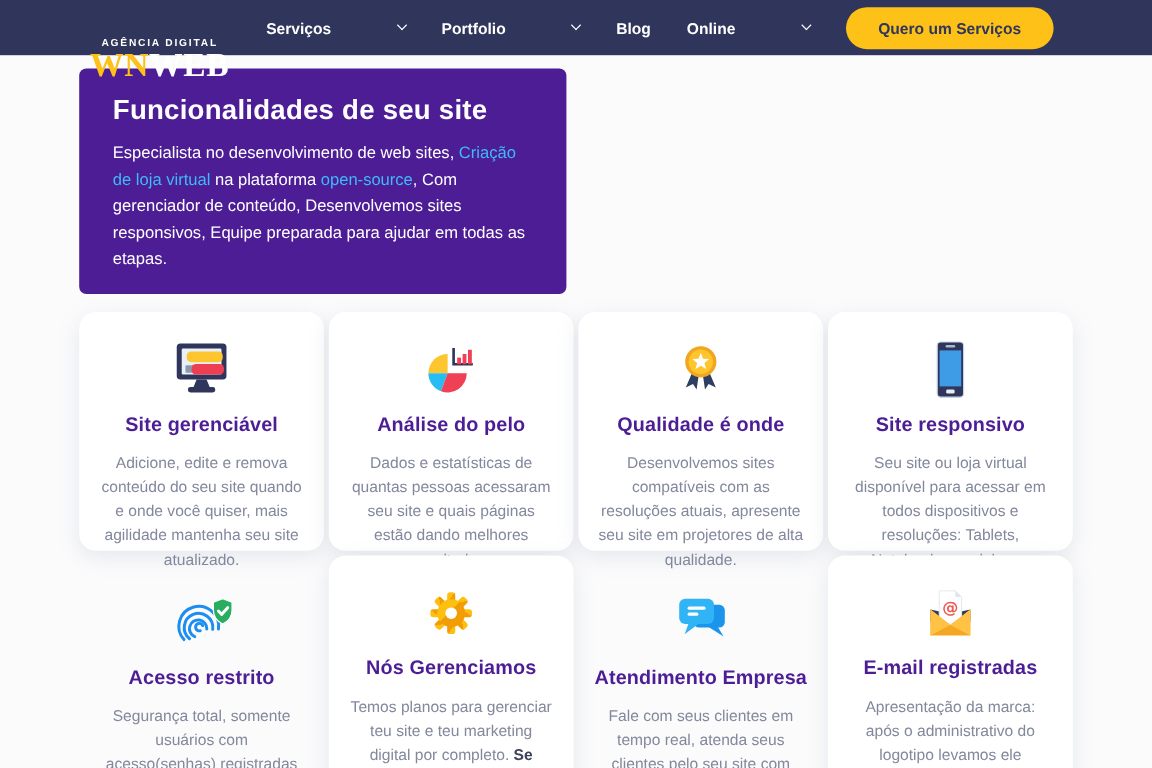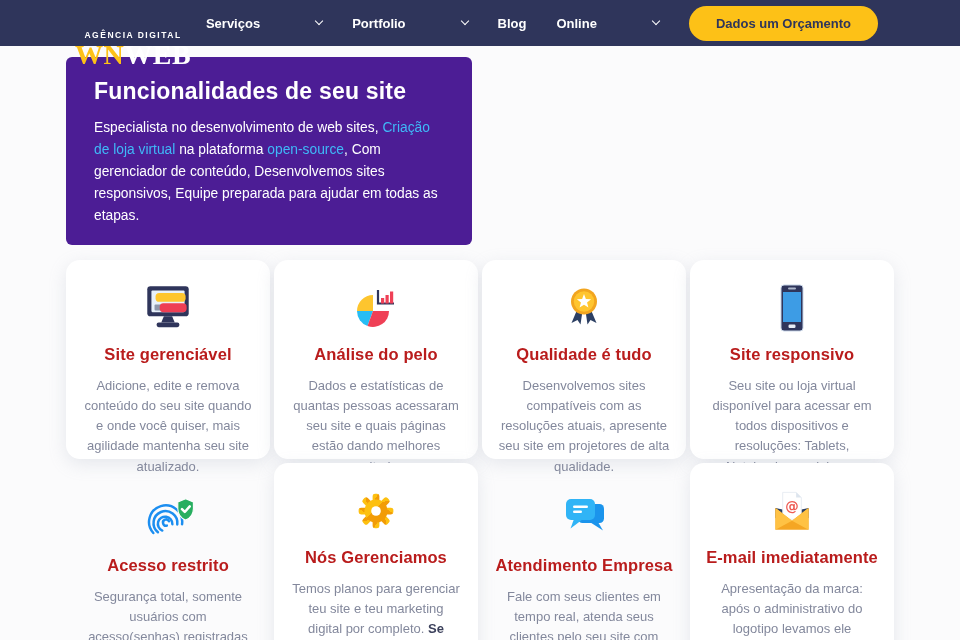--- a/index.html
+++ b/index.html
@@ -23,21 +23,21 @@
   .hero h1 { color:#fff; font-size:23px; font-weight:700; letter-spacing:.2px; }
   .hero p { margin-top:12px; color:#fff; font-size:13.8px; line-height:1.6; }
   .hero a { color:#3fb9f8; text-decoration:none; cursor:pointer; }
 
   
   .grid { margin-top:15px; display:grid; grid-template-columns:repeat(4,1fr); grid-template-rows:199px 205px; gap:4px; }
   .card { border-radius:14px; text-align:center; padding:17px 13px 10px; }
   .card.boxed { background:#fff; box-shadow:0 5px 18px rgba(145,155,175,.20); }
   .card.plain { padding-top:25px; }
   .icon-wrap { height:62px; display:flex; align-items:center; justify-content:center; margin-bottom:6px; }
-  .card h2 { color:#b91c1c; font-size:16.5px; font-weight:700; margin-bottom:12px; letter-spacing:.1px; }
+  .card h2 { color:#4c1d95; font-size:16.5px; font-weight:700; margin-bottom:12px; letter-spacing:.1px; }
   .card p { color:#83889c; font-size:13px; line-height:1.55; padding:0 3px; }
   .card p strong { color:#3c415c; }
 </style>
 </head>
 <body>
 
 <header class="navbar">
   <div class="logo">
     <span class="logo-tagline">AGÊNCIA DIGITAL</span>
     <span class="logo-brand"><span class="accent">WN</span><span>WEB</span></span>
@@ -52,21 +52,21 @@
         <i class="chev"></i>
       </span>
     <span class="nav-item">
         <span>Blog</span>
       </span>
     <span class="nav-item">
         <span>Online</span>
         <i class="chev"></i>
       </span>
   </nav>
-  <button class="cta-btn">Dados um Orçamento</button>
+  <button class="cta-btn">Quero um Serviços</button>
 </header>
 
 <main class="content">
 
   <section class="hero">
     <h1>Funcionalidades de seu site</h1>
     <p><span>Especialista no desenvolvimento de web sites, </span><a>Criação de loja virtual</a><span> na plataforma </span><a>open-source</a><span>, Com gerenciador de conteúdo, Desenvolvemos sites responsivos, Equipe preparada para ajudar em todas as etapas.</span></p>
   </section>
 
   <section class="grid">
@@ -106,21 +106,21 @@
     <div class="card boxed">
       <div class="icon-wrap">
         <svg width="56" height="56" viewBox="0 0 56 56">
           <path d="M21 30 L15.5 43 L21.5 40 L24.5 44.5 L26.5 31 Z" fill="#2c3f63"></path>
           <path d="M35 30 L40.5 43 L34.5 40 L31.5 44.5 L29.5 31 Z" fill="#2c3f63"></path>
           <circle cx="28" cy="21.5" r="13" fill="#f2a51f"></circle>
           <circle cx="28" cy="21.5" r="10.2" fill="#ffc52f"></circle>
           <polygon points="28,14 29.88,18.91 35.13,19.18 31.04,22.49 32.41,27.57 28,24.7 23.59,27.57 24.96,22.49 20.87,19.18 26.12,18.91" fill="#ffffff"></polygon>
         </svg>
       </div>
-      <h2>Qualidade é tudo</h2>
+      <h2>Qualidade é onde</h2>
       <p>Desenvolvemos sites compatíveis com as resoluções atuais, apresente seu site em projetores de alta qualidade.</p>
     </div>
 
     <div class="card boxed">
       <div class="icon-wrap">
         <svg width="56" height="56" viewBox="0 0 56 56">
           <rect x="17" y="5" width="22" height="46" rx="3" fill="#2f355b" stroke="#c9d6e8" stroke-width="1"></rect>
           <rect x="19" y="12" width="18" height="30" fill="#3d9ce5"></rect>
           <rect x="24" y="7.5" width="8" height="2" rx="1" fill="#aeb8cc"></rect>
           <rect x="24.5" y="44.5" width="7" height="3.5" rx="1.2" fill="#e8edf5"></rect>
@@ -199,18 +199,18 @@
           <path d="M12 25 L12 35 L23 27.5 Z" fill="#2c3f63"></path>
           <path d="M44 25 L44 35 L33 27.5 Z" fill="#2c3f63"></path>
           <path d="M19 10 H32 L37 15 V36 H19 Z" fill="#ffffff" stroke="#e3e9f1" stroke-width="0.8"></path>
           <path d="M32 10 L37 15 H32 Z" fill="#dde5ee"></path>
           <text x="28" y="28" font-size="13" font-weight="bold" fill="#ee5a52" text-anchor="middle" font-family="DejaVu Sans, sans-serif">@</text>
           <path d="M12 25 L28 37.5 L44 25 L44 46 H12 Z" fill="#f5a623"></path>
           <path d="M12 25 L28 37.5 L12 46 Z" fill="#ffc244"></path>
           <path d="M44 25 L28 37.5 L44 46 Z" fill="#ffc244"></path>
         </svg>
       </div>
-      <h2>E-mail imediatamente</h2>
+      <h2>E-mail registradas</h2>
       <p>Apresentação da marca: após o administrativo do logotipo levamos ele imediatamente para você.</p>
     </div>
 
   </section>
 </main>
 
 </body></html>

